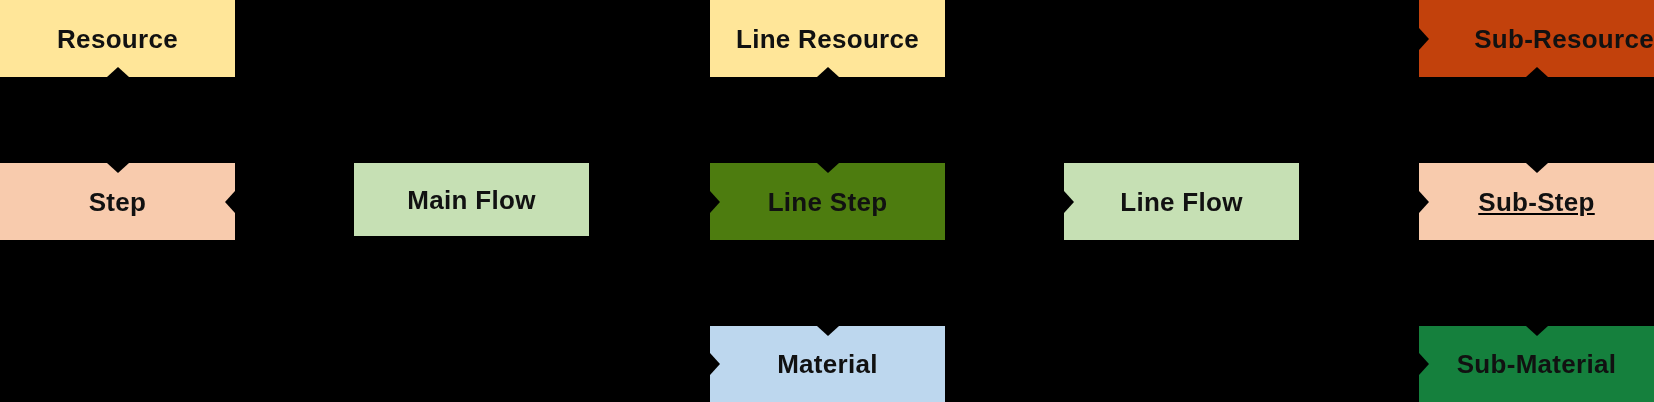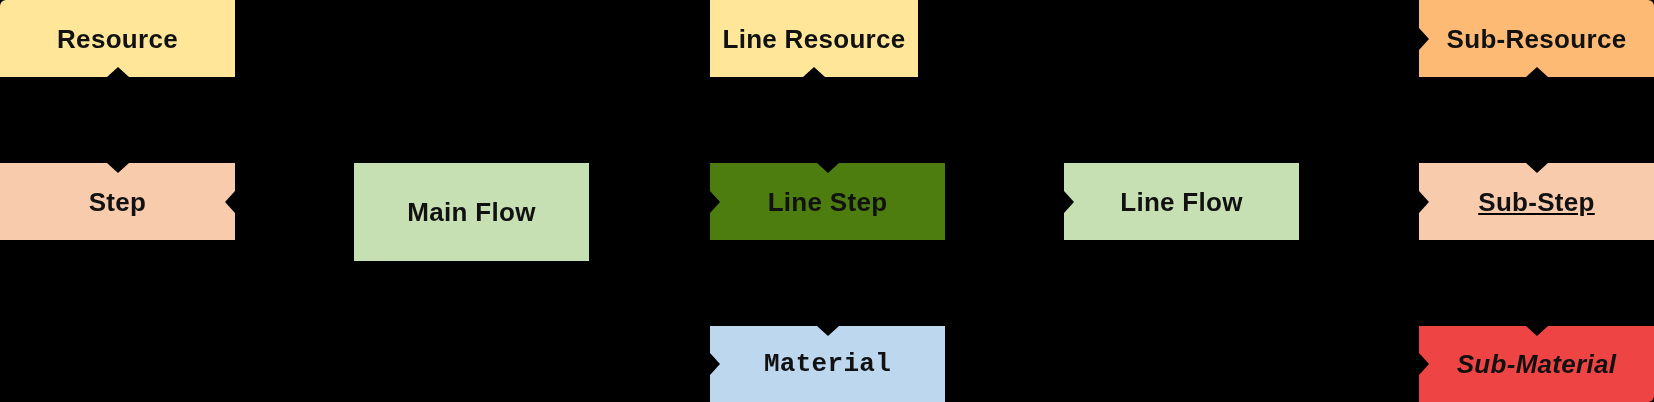--- a/index.html
+++ b/index.html
@@ -7,21 +7,20 @@
     padding: 0;
     background: #000000;
   }
   .canvas {
     position: relative;
     width: 1654px;
     height: 402px;
     background: var(--bg, #000000);
     overflow: hidden;
     font-family: "Liberation Sans", sans-serif;
-    border-radius: 6px;
   }
   .node {
     position: absolute;
     display: flex;
     align-items: center;
     justify-content: center;
     box-sizing: border-box;
   }
   .node-label {
     font-weight: 700;
@@ -75,57 +74,57 @@
     <span class="node-label">Resource</span>
   <div class="ah ah-up"></div>
     </div>
 
   <div class="node" id="node-step" style="left: 0px; top: 163px; width: 235px; height: 77px; background: rgb(248, 203, 173); text-align: center;">
     <span class="node-label">Step</span>
   <div class="ah ah-down"></div>
       <div class="ah ah-left"></div>
     </div>
 
-  <div class="node" id="node-main-flow" style="left: 354px; top: 163px; width: 235px; height: 98px; background: rgb(198, 224, 180);">
+  <div class="node" id="node-main-flow" style="left: 354px; top: 163px; width: 235px; height: 73px; background: rgb(198, 224, 180);">
     <span class="node-label">Main Flow</span>
   </div>
 
-  <div class="node" id="node-line-resource" style="left: 710px; top: 0px; width: 208px; height: 77px; background: rgb(255, 230, 153);">
+  <div class="node" id="node-line-resource" style="left: 710px; top: 0px; width: 235px; height: 77px; background: rgb(255, 230, 153);">
     <span class="node-label">Line Resource</span>
   <div class="ah ah-up"></div>
     </div>
 
   <div class="node" id="node-line-step" style="left: 710px; top: 163px; width: 235px; height: 77px; background: #4d7c0f;">
     <span class="node-label">Line Step</span>
   <div class="ah ah-down"></div>
       <div class="ah ah-right"></div>
     </div>
 
   <div class="node" id="node-line-flow" style="left: 1064px; top: 163px; width: 235px; height: 77px; background: rgb(198, 224, 180); text-align: center;">
     <span class="node-label">Line Flow</span>
   <div class="ah ah-right"></div>
     </div>
 
-  <div class="node" id="node-sub-resource" style="left: 1419px; top: 0px; width: 235px; height: 77px; background: #fdba74;">
+  <div class="node" id="node-sub-resource" style="left: 1419px; top: 0px; width: 235px; height: 77px; background: #c2410c; justify-content: flex-end;">
     <span class="node-label">Sub-Resource</span>
   <div class="ah ah-right"></div>
       <div class="ah ah-up"></div>
     </div>
 
   <div class="node" id="node-sub-step" style="left: 1419px; top: 163px; width: 235px; height: 77px; background: rgb(248, 203, 173); text-decoration: underline;">
     <span class="node-label">Sub-Step</span>
   <div class="ah ah-down"></div>
       <div class="ah ah-right"></div>
     </div>
 
-  <div class="node" id="node-material" style="left: 710px; top: 326px; width: 235px; height: 76px; background: rgb(189, 215, 238); font-family: Liberation Mono, monospace;">
+  <div class="node" id="node-material" style="left: 710px; top: 326px; width: 235px; height: 76px; background: rgb(189, 215, 238);">
     <span class="node-label">Material</span>
   <div class="ah ah-down"></div>
       <div class="ah ah-right"></div>
     </div>
 
-  <div class="node" id="node-sub-material" style="left: 1419px; top: 326px; width: 235px; height: 76px; background: #ef4444; font-style: italic;">
+  <div class="node" id="node-sub-material" style="left: 1419px; top: 326px; width: 235px; height: 76px; background: #15803d;">
     <span class="node-label">Sub-Material</span>
   <div class="ah ah-down"></div>
       <div class="ah ah-right"></div>
     </div>
 
 </div>
 
 </body></html>

